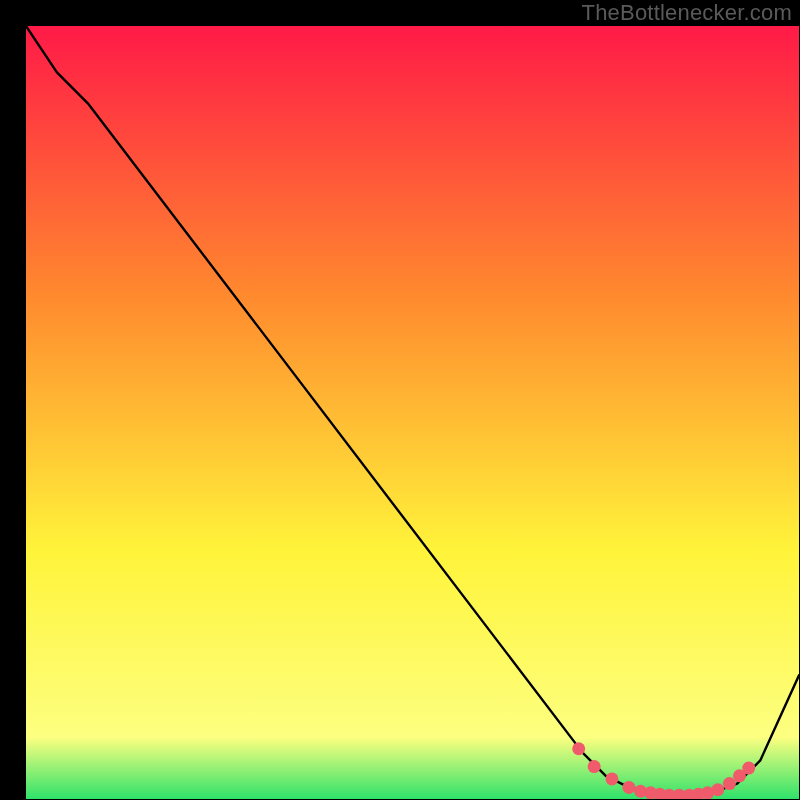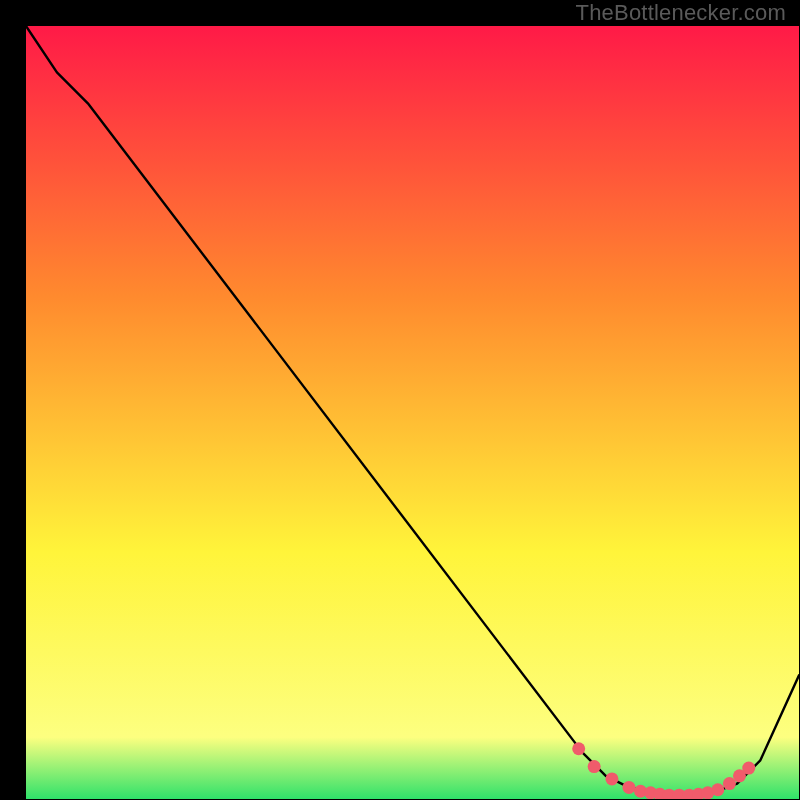--- a/index.html
+++ b/index.html
@@ -22,21 +22,21 @@
   .plot {
     position: absolute;
     left: 13px;
     top: 13px;
     width: 773px;
     height: 773px;
   }
   .watermark {
     position: absolute;
     top: 0px;
-    right: 14px;
+    right: 8px;
     color: #5a5a5a;
     font-size: 22px;
     font-weight: 500;
     letter-spacing: 0.2px;
     user-select: none;
   }
   svg { display: block; }
 </style>
 </head>
 <body>

